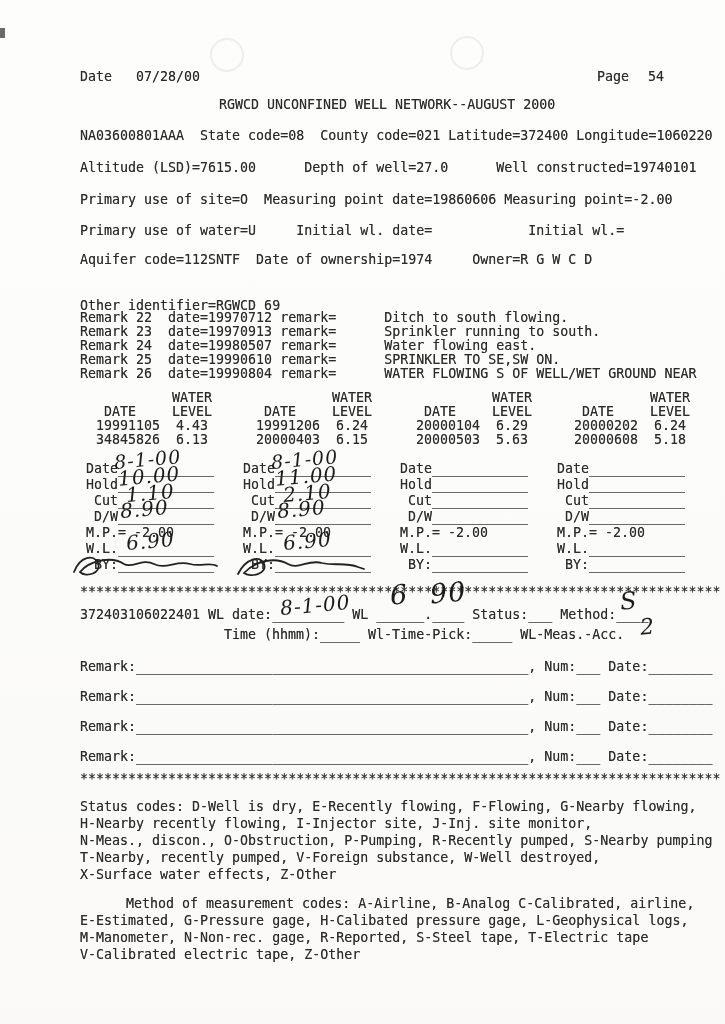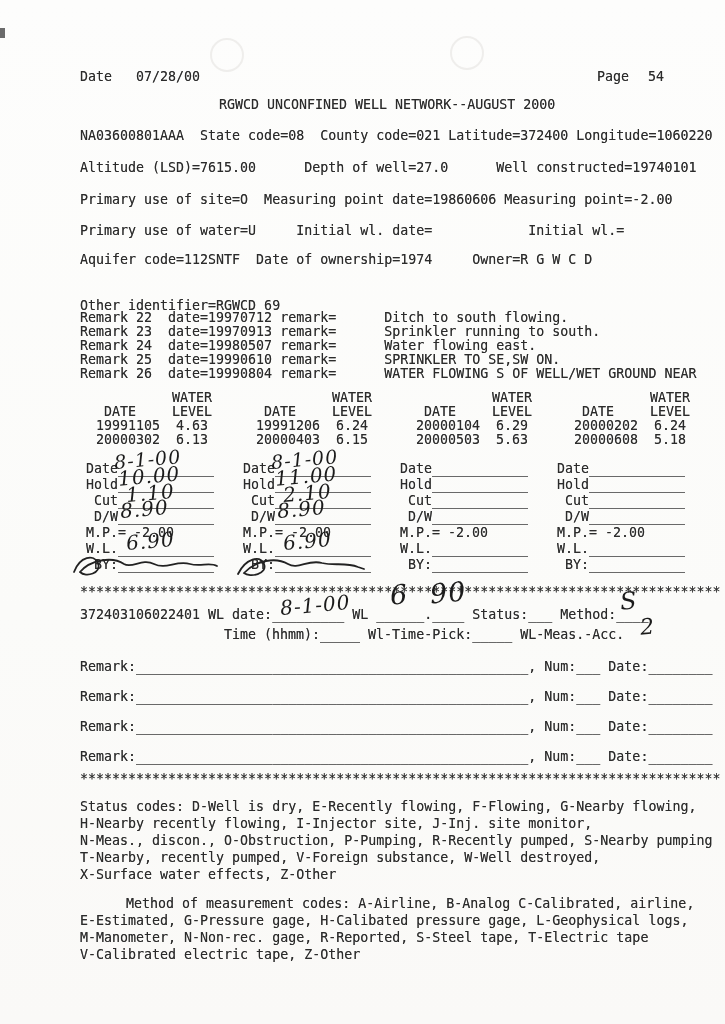--- a/index.html
+++ b/index.html
@@ -65,29 +65,29 @@
   <div class="cell" style="left:104px;top:405px;">DATE</div>
   <div class="cell" style="left:172px;top:405px;">LEVEL</div>
   <div class="cell" style="left:264px;top:405px;">DATE</div>
   <div class="cell" style="left:332px;top:405px;">LEVEL</div>
   <div class="cell" style="left:424px;top:405px;">DATE</div>
   <div class="cell" style="left:492px;top:405px;">LEVEL</div>
   <div class="cell" style="left:582px;top:405px;">DATE</div>
   <div class="cell" style="left:650px;top:405px;">LEVEL</div>
 
   <div class="cell" style="left:96px;top:419px;">19991105</div>
-  <div class="cell" style="left:176px;top:419px;">4.63</div>
+  <div class="cell" style="left:176px;top:419px;">4.43</div>
   <div class="cell" style="left:256px;top:419px;">19991206</div>
   <div class="cell" style="left:336px;top:419px;">6.24</div>
   <div class="cell" style="left:416px;top:419px;">20000104</div>
   <div class="cell" style="left:496px;top:419px;">6.29</div>
   <div class="cell" style="left:574px;top:419px;">20000202</div>
   <div class="cell" style="left:654px;top:419px;">6.24</div>
 
-  <div class="cell" style="left:96px;top:433px;">20000302</div>
+  <div class="cell" style="left:96px;top:433px;">34845826</div>
   <div class="cell" style="left:176px;top:433px;">6.13</div>
   <div class="cell" style="left:256px;top:433px;">20000403</div>
   <div class="cell" style="left:336px;top:433px;">6.15</div>
   <div class="cell" style="left:416px;top:433px;">20000503</div>
   <div class="cell" style="left:496px;top:433px;">5.63</div>
   <div class="cell" style="left:574px;top:433px;">20000608</div>
   <div class="cell" style="left:654px;top:433px;">5.18</div>
 
   <div class="ln" style="left:86px;top:462px;">Date____________</div>
   <div class="ln" style="left:86px;top:478px;">Hold____________</div>

